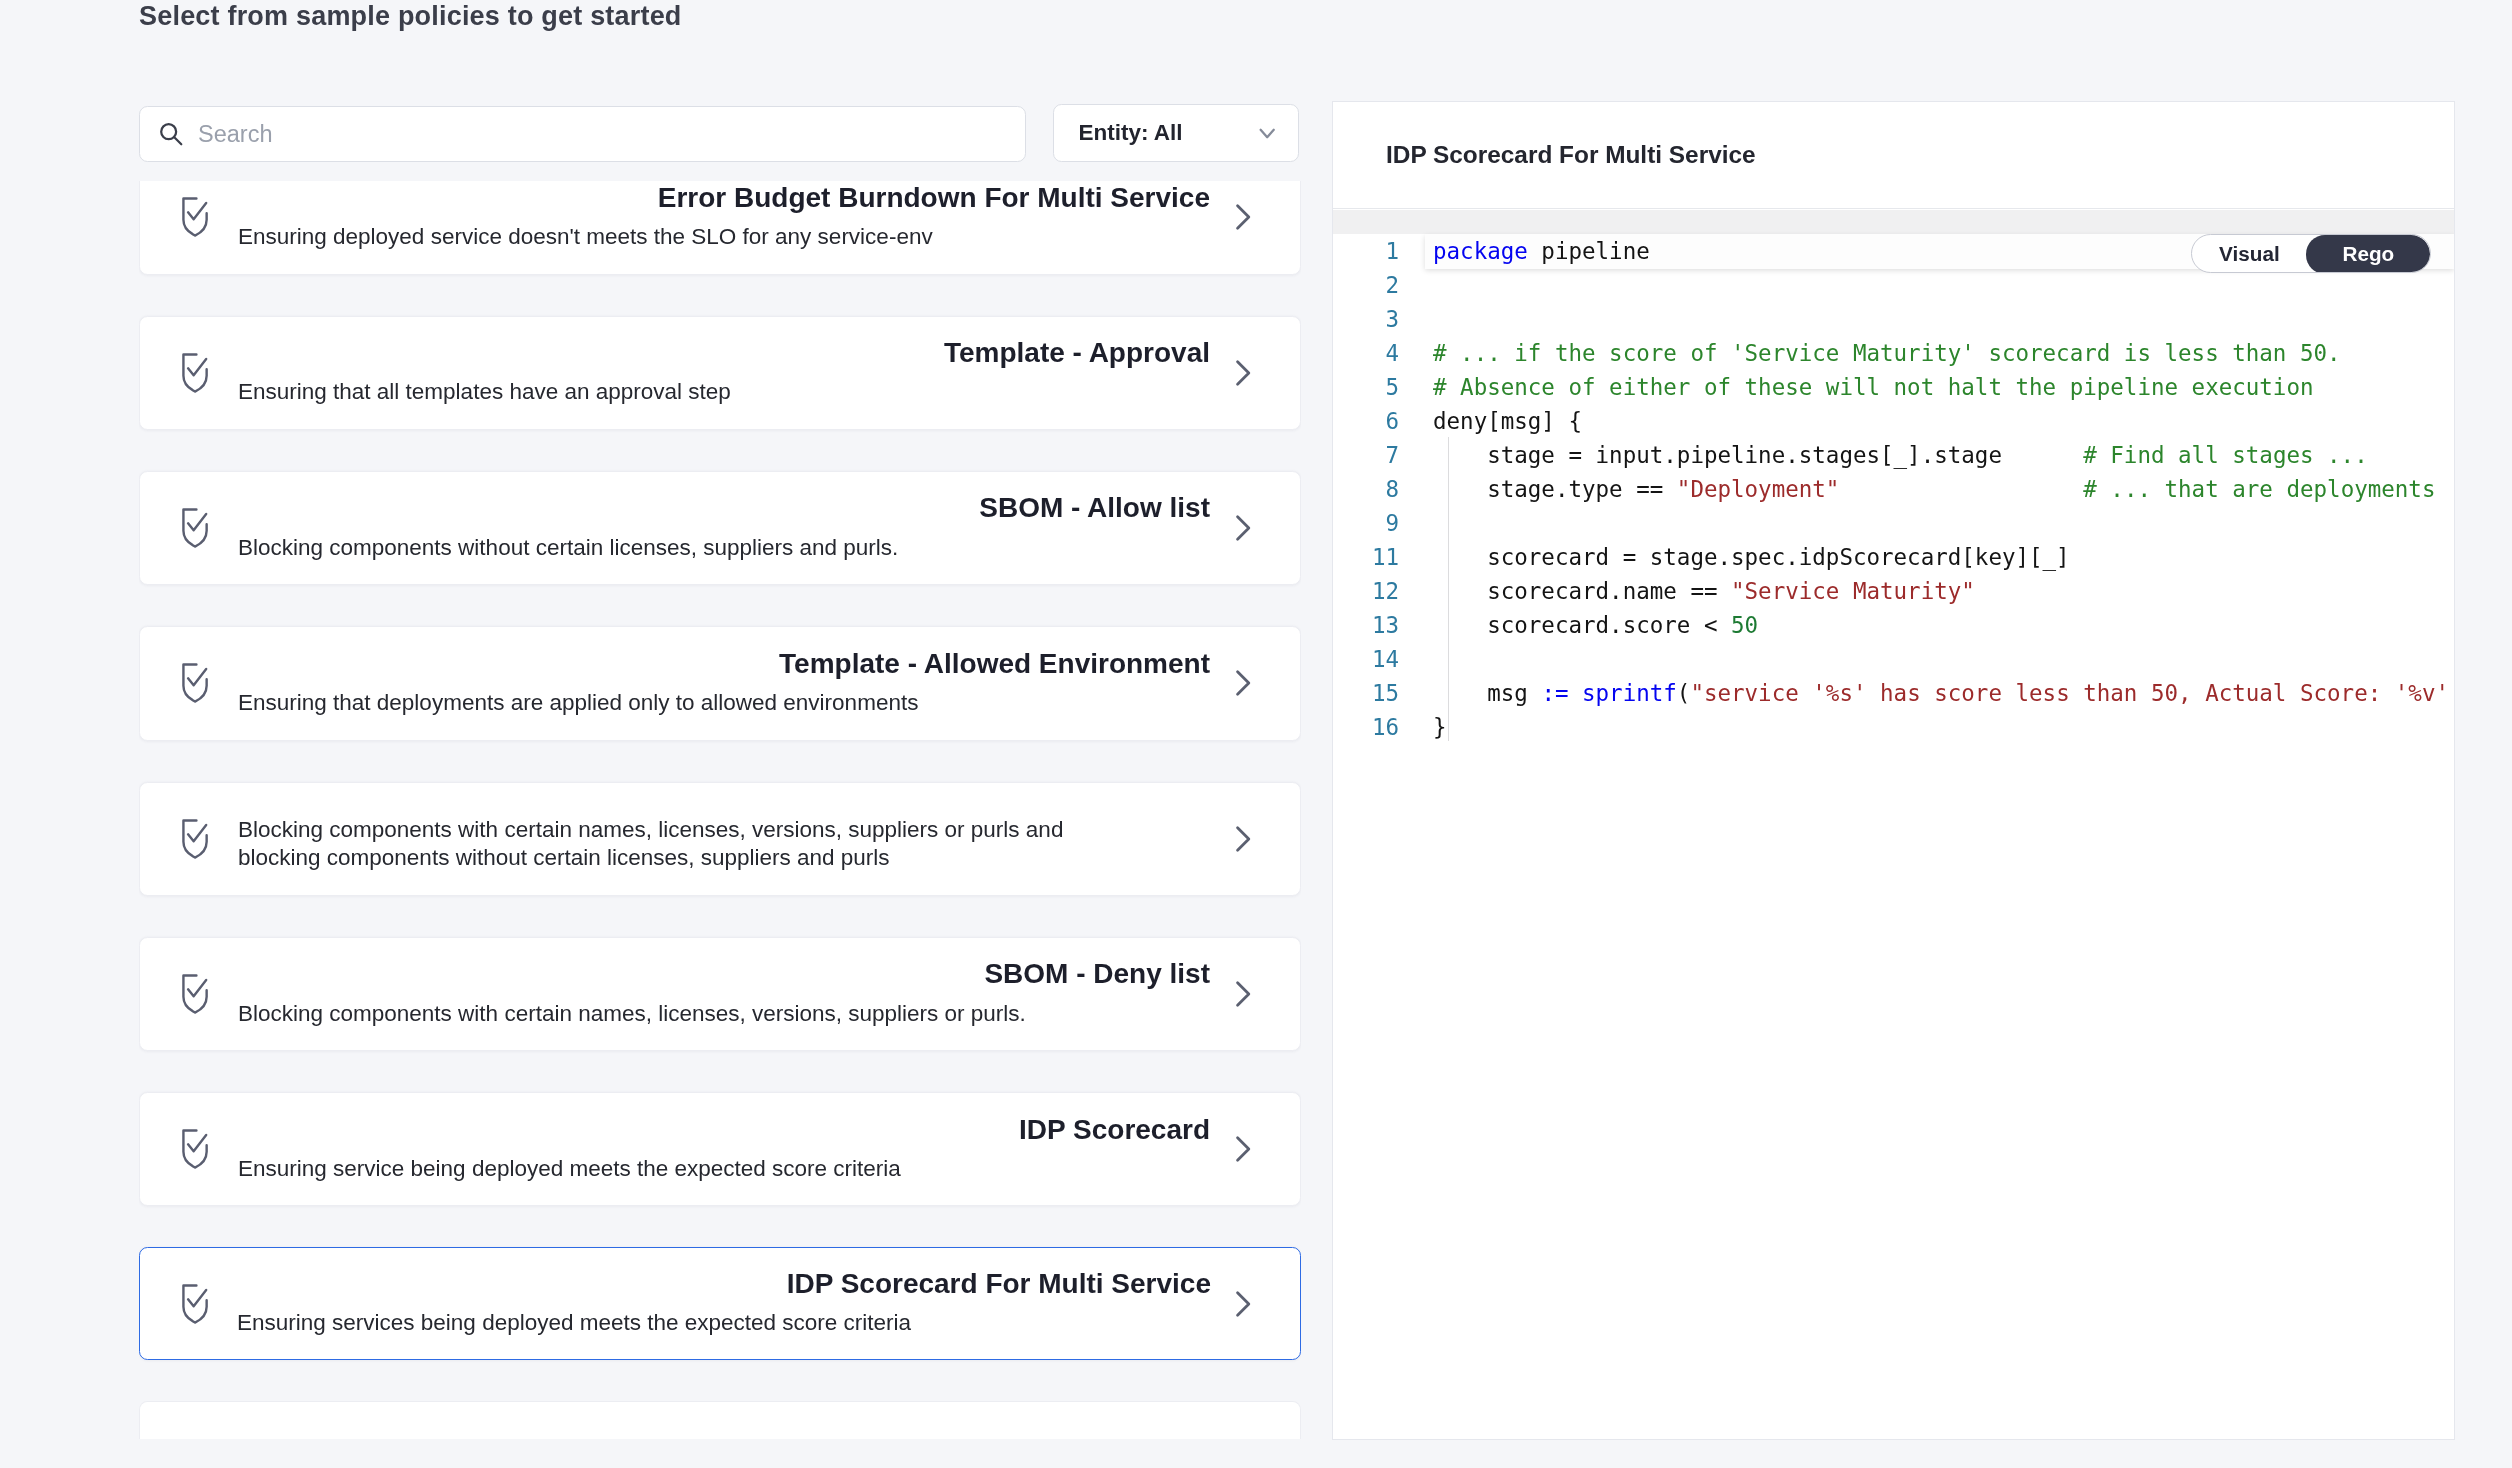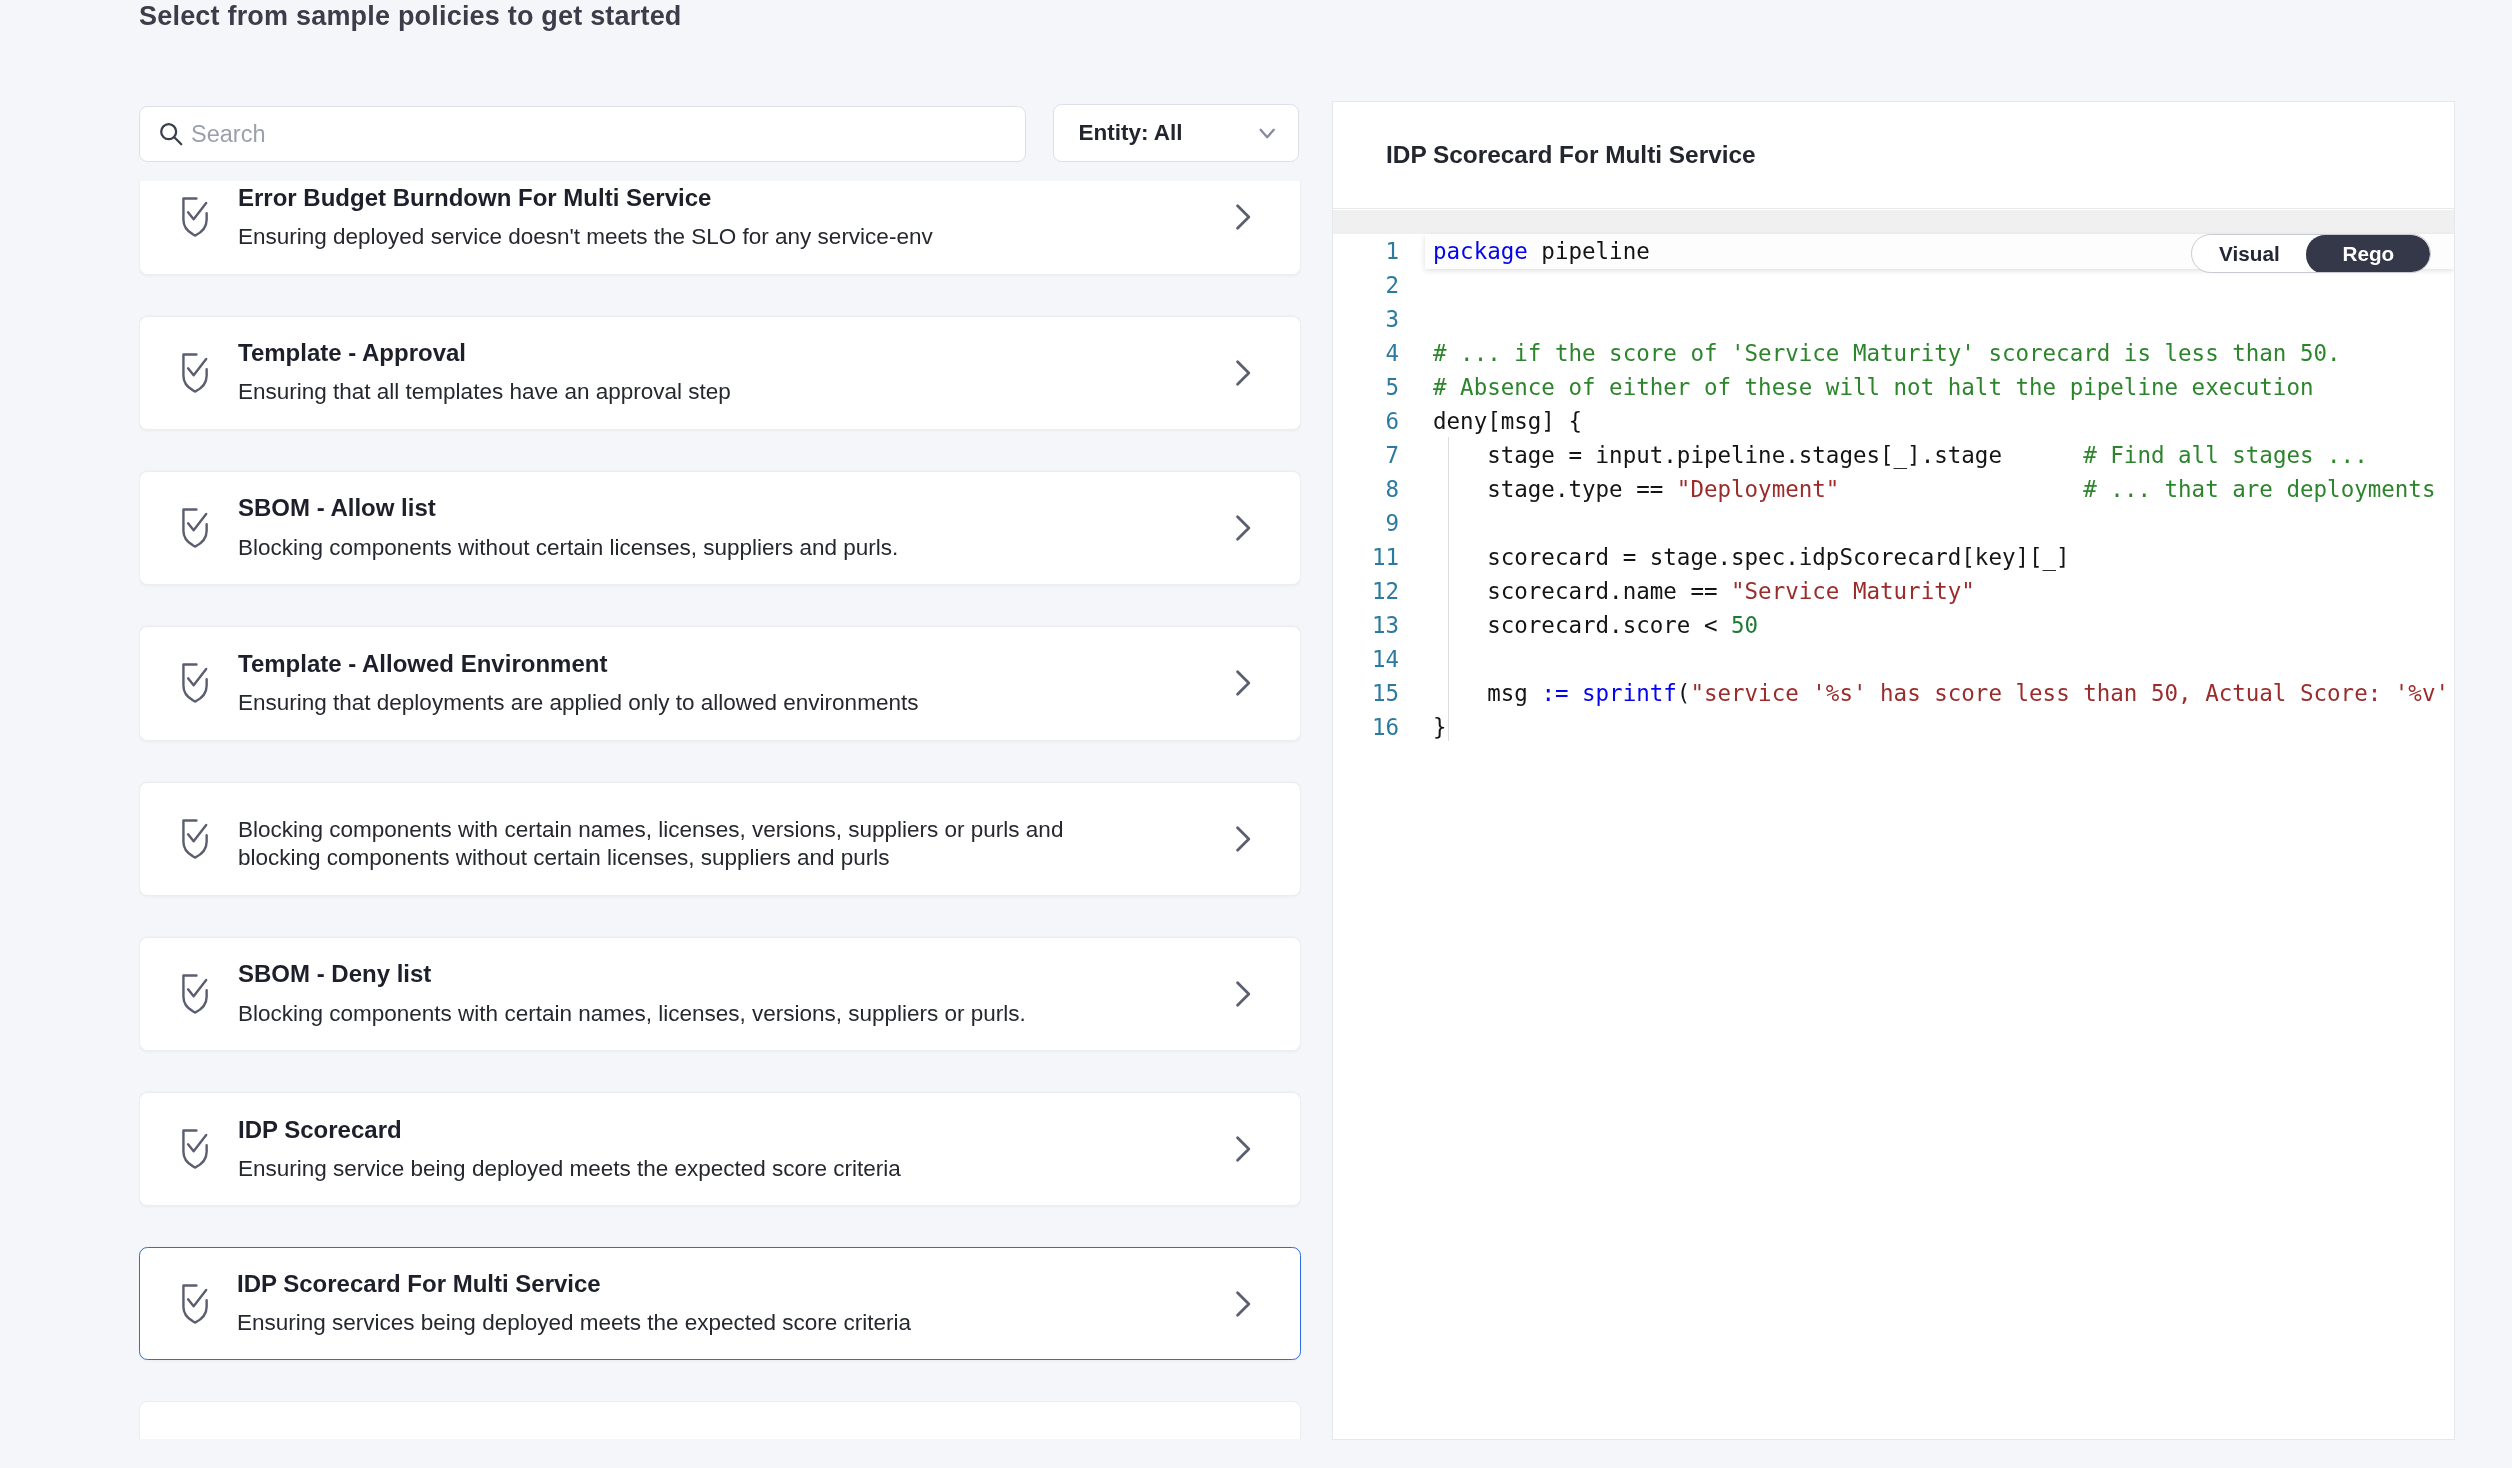--- a/index.html
+++ b/index.html
@@ -11,21 +11,21 @@
     color:#23252f;
   }
   .page-title {
     position:absolute; left:139px; top:1px;
     font-size:27px; font-weight:700; color:#3b3e4a; letter-spacing:0.2px;
   }
   
   .search-box {
     position:absolute; left:139px; top:106px; width:887px; height:56px;
     background:#ffffff; border:1.9px solid #dcdfe6; border-radius:8.4px;
-    display:flex; align-items:center; padding:0 17px; gap:6px;
+    display:flex; align-items:center; padding:0 17px; gap:13px;
   }
   .search-box input {
     border:none; outline:none; flex:1; font-size:23.5px; color:#2a2c36;
     font-family:"Liberation Sans", sans-serif; background:transparent;
   }
   .search-box input::placeholder { color:#9aa0ac; }
   .entity-select {
     position:absolute; left:1053px; top:104px; width:246px; height:58px;
     background:#ffffff; border:1.9px solid #dcdfe6; border-radius:8.4px;
     display:flex; align-items:center; justify-content:space-between;
@@ -37,21 +37,21 @@
     position:absolute; left:139px; top:181px; width:1162px; height:1287px;
     overflow:hidden;
   }
   .policy-card {
     position:relative; background:#ffffff; border:0.9px solid #ecedf2;
     border-radius:8.4px; padding:22.5px 90px 22.5px 98px; margin-bottom:41px;
     box-shadow:0 0.9px 2.8px rgba(40,48,70,.05); cursor:pointer;
   }
   .policy-card.clipped { margin-top:-20.7px; border-top-left-radius:0; border-top-right-radius:0; }
   .policy-card.selected { border:1.9px solid #2e6be4; padding:21.6px 89px 21.6px 97px; }
-  .policy-card .p-title { font-size:24px; font-weight:700; color:#1d1f2b; line-height:28px; }
+  .policy-card .p-title { font-size:28px; font-weight:700; color:#1d1f2b; line-height:28px;text-align:right; }
   .policy-card .p-desc  { font-size:22.5px; font-weight:400; color:#26282f; line-height:28px; margin-top:11.3px; max-width:845px; }
   .policy-card .shield { position:absolute; left:36px; top:50%; transform:translateY(-50%); }
   .policy-card .chev   { position:absolute; right:45px; top:50%; transform:translateY(-50%); }
   .next-card-sliver {
     background:#ffffff; border:0.9px solid #ecedf2; border-bottom:none;
     border-radius:8.4px 8.4px 0 0; height:38px; margin-top:0;
   }
   
   .preview-panel {
     position:absolute; left:1332px; top:101px; width:1123px; height:1339px;

